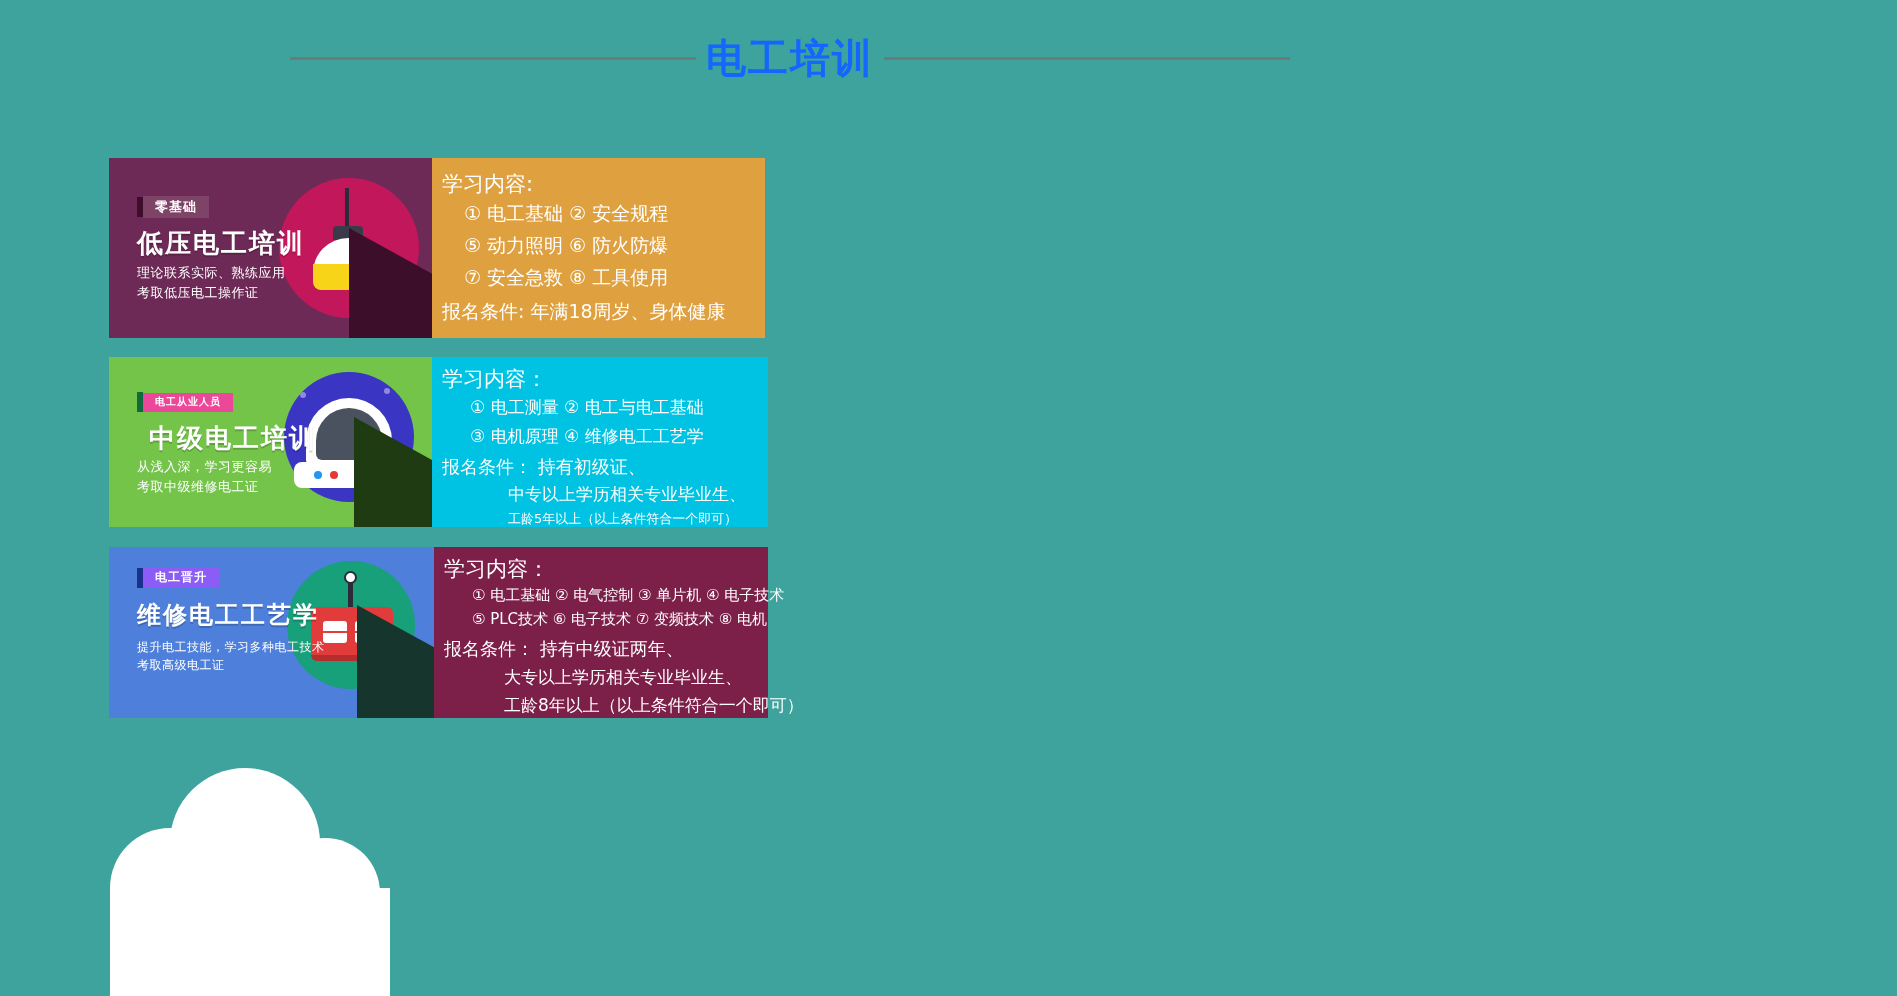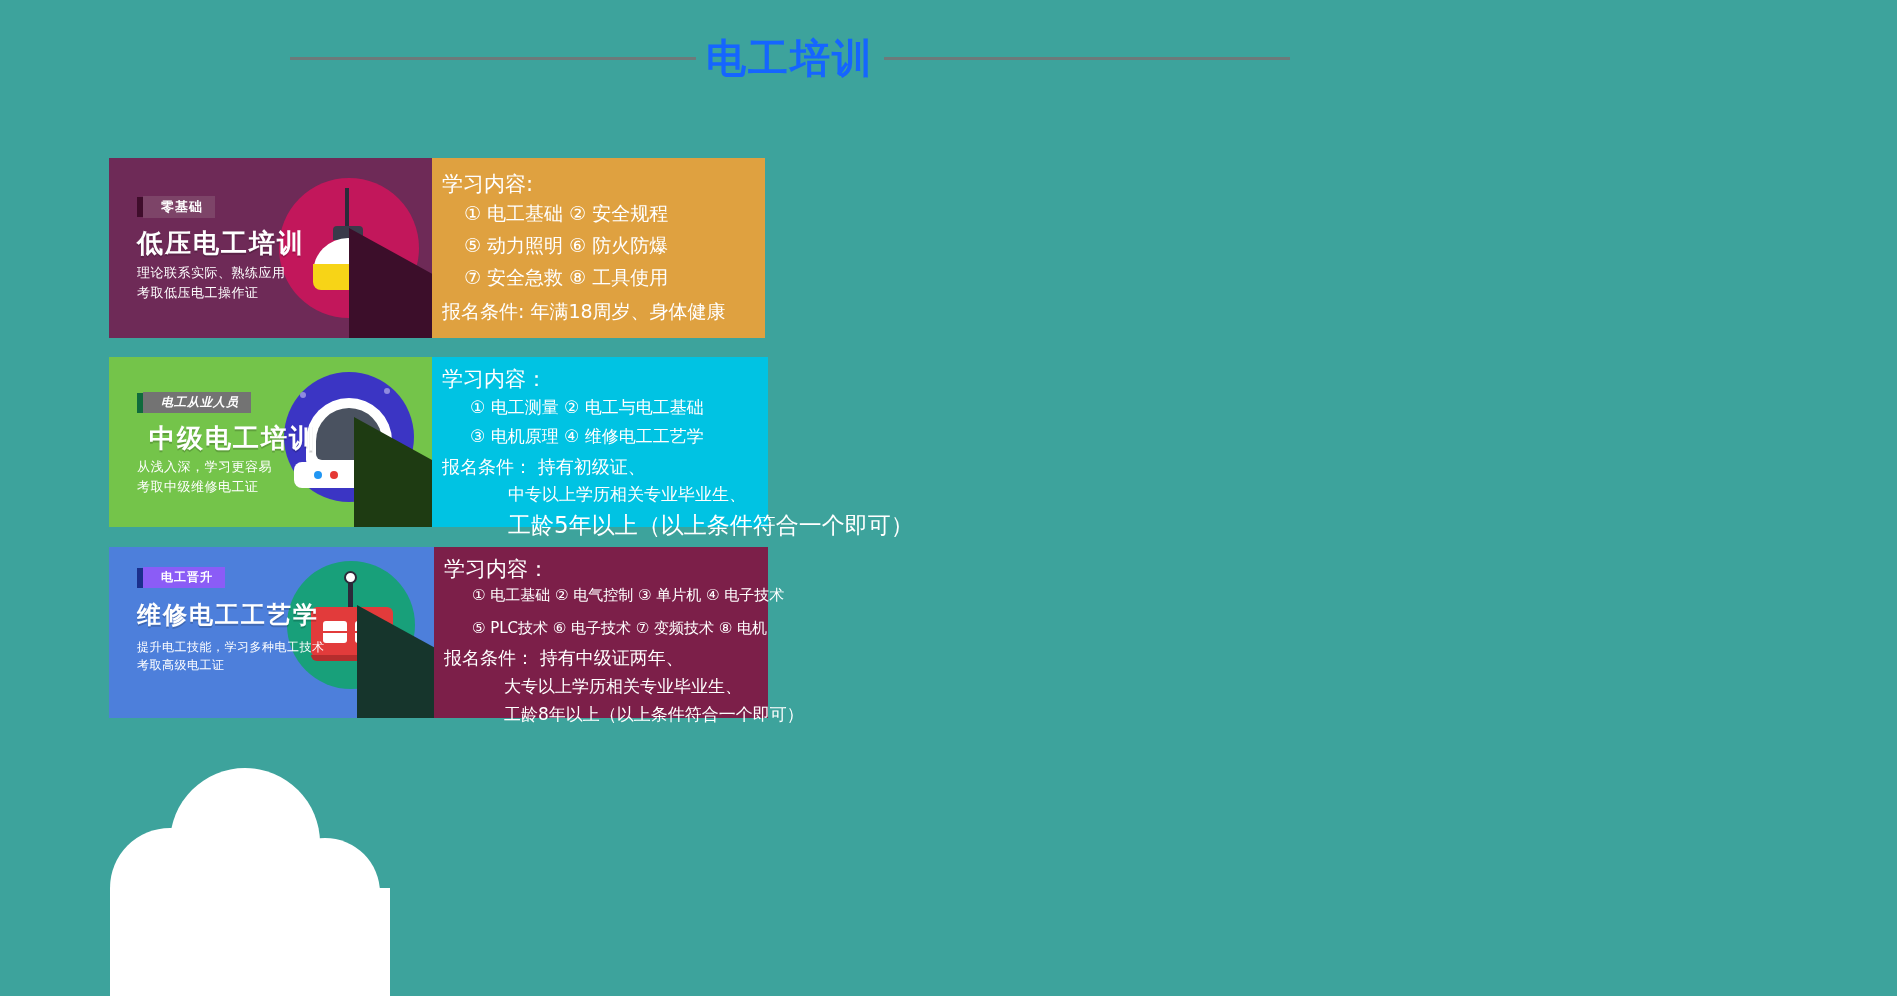--- a/index.html
+++ b/index.html
@@ -25,21 +25,21 @@
   .card{position:absolute;display:flex;}
   .card-left{position:relative;overflow:hidden;flex:none;}
   .card-right{position:relative;flex:none;box-sizing:border-box;}
   
   .tag{
     position:absolute;display:flex;align-items:center;
     font-size:13px;font-weight:bold;letter-spacing:1px;
     padding:0;line-height:1;z-index:4;
   }
   .tag .bar{width:6px;height:20px;display:block;}
-  .tag .tag-text{padding:4px 12px 5px 18px;display:block;}
+  .tag .tag-text{padding:4px 12px 5px 12px;display:block;}
   .ltitle{
     position:absolute;z-index:4;color:#ffffff;font-weight:bold;
     font-size:26px;letter-spacing:2px;line-height:1;
     text-shadow:0 2px 0 rgba(0,0,0,0.18);
     font-family:"DejaVu Sans","Liberation Sans",sans-serif;
   }
   .lsub{
     position:absolute;z-index:4;color:#ffffff;font-size:13px;
     line-height:1.45;letter-spacing:0.5px;
     font-family:"DejaVu Sans","Liberation Sans",sans-serif;
@@ -117,25 +117,25 @@
     </div>
     <div class="shadow-wedge" style="left:245px;top:60px;width:200px;height:200px;background:#1e3b12;
                 clip-path:polygon(0 0, 200px 110px, 200px 200px, 0 200px);"></div>
   </div>
   <div class="card-right" style="width:336px;height:170px;background:#00c3e3;padding:10px 0 0 10px;">
     <div class="r-head" style="margin:2px 0 6px 0;">学习内容：</div>
     <div class="r-item" style="font-size:17px;margin:0 0 6px 28px;">① 电工测量  ② 电工与电工基础</div>
     <div class="r-item" style="font-size:17px;margin:0 16px 7px 28px;">③ 电机原理  ④ 维修电工工艺学</div>
     <div class="r-cond" style="font-size:18px;margin:0 0 4px 0;">报名条件： 持有初级证、</div>
     <div class="r-cond" style="font-size:17px;margin:0 0 4px 66px;">中专以上学历相关专业毕业生、</div>
-    <div class="r-cond" style="font-size:23px;margin:0 0 0 66px;">工龄5年以上（以上条件符合一个即可）</div>
+    <div class="r-cond" style="font-size:13px;margin:0 0 0 66px;">工龄5年以上（以上条件符合一个即可）</div>
   </div>
   <div class="tag" style="left:28px;top:35px;">
     <span class="bar" style="background:#0f6b3c;"></span>
-    <span class="tag-text" style="background:#737373;color:#fff;font-size:12px;font-style:italic;">电工从业人员</span>
+    <span class="tag-text" style="background:#ec4899;color:#fff;font-size:10px;">电工从业人员</span>
   </div>
   <div class="ltitle" style="left:40px;top:68px;">中级电工培训</div>
   <div class="lsub" style="left:28px;top:101px;">从浅入深，学习更容易</div>
   <div class="lsub" style="left:28px;top:121px;">考取中级维修电工证</div>
 </div>
 
 <div class="card" style="left:109px;top:547px;">
   <div class="card-left" style="width:325px;height:171px;background:#4d7fdb;">
     <div style="position:absolute;left:178px;top:14px;width:128px;height:128px;z-index:1;">
       <div style="position:absolute;left:0;top:0;width:128px;height:128px;border-radius:50%;background:#18a07a;"></div>
@@ -146,21 +146,21 @@
       <div style="position:absolute;left:68px;top:60px;width:24px;height:22px;border-radius:3px;background:#ffffff;"></div>
       <div style="position:absolute;left:36px;top:70px;width:24px;height:2px;background:#e23b3b;"></div>
       <div style="position:absolute;left:68px;top:70px;width:24px;height:2px;background:#e23b3b;"></div>
       <div style="position:absolute;left:24px;top:94px;width:82px;height:6px;border-radius:0 0 6px 6px;background:#b52d2d;"></div>
     </div>
     <div class="shadow-wedge" style="left:248px;top:58px;width:200px;height:200px;background:#16352c;
                 clip-path:polygon(0 0, 200px 110px, 200px 200px, 0 200px);"></div>
   </div>
   <div class="card-right" style="width:334px;height:171px;background:#7c1f49;padding:10px 0 0 10px;">
     <div class="r-head" style="margin:2px 0 6px 0;">学习内容：</div>
-    <div class="r-item" style="font-size:15px;margin:0 0 14px 28px;text-align:right;">① 电工基础 ② 电气控制  ③ 单片机 ④ 电子技术</div>
+    <div class="r-item" style="font-size:15px;margin:0 0 5px 28px;text-align:right;">① 电工基础 ② 电气控制  ③ 单片机 ④ 电子技术</div>
     <div class="r-item" style="font-size:15px;margin:0 0 8px 28px;">⑤ PLC技术 ⑥ 电子技术 ⑦ 变频技术 ⑧ 电机</div>
     <div class="r-cond" style="font-size:18px;margin:0 0 5px 0;">报名条件： 持有中级证两年、</div>
     <div class="r-cond" style="font-size:17px;margin:0 0 5px 60px;">大专以上学历相关专业毕业生、</div>
     <div class="r-cond" style="font-size:17px;margin:0 0 0 60px;">工龄8年以上（以上条件符合一个即可）</div>
   </div>
   <div class="tag" style="left:28px;top:20px;">
     <span class="bar" style="background:#1b2f8c;"></span>
     <span class="tag-text" style="background:#8b5cf6;color:#fff;font-size:12px;">电工晋升</span>
   </div>
   <div class="ltitle" style="left:28px;top:56px;font-size:24px;">维修电工工艺学</div>

